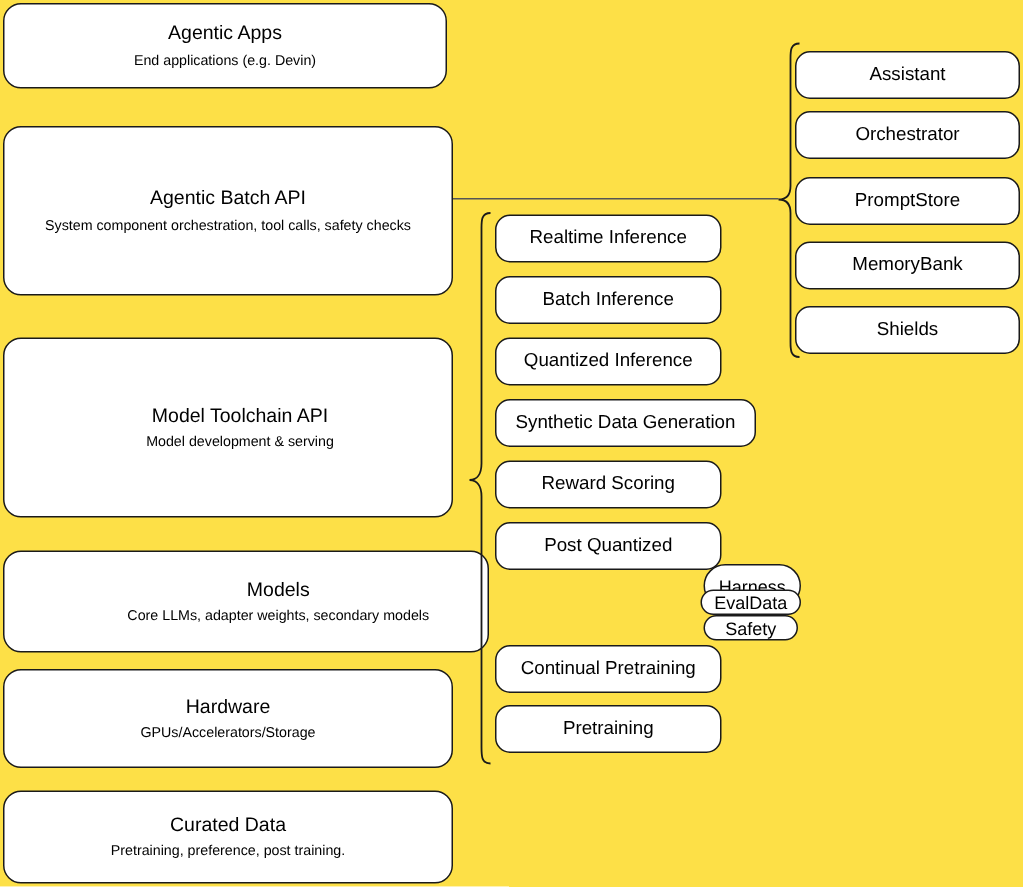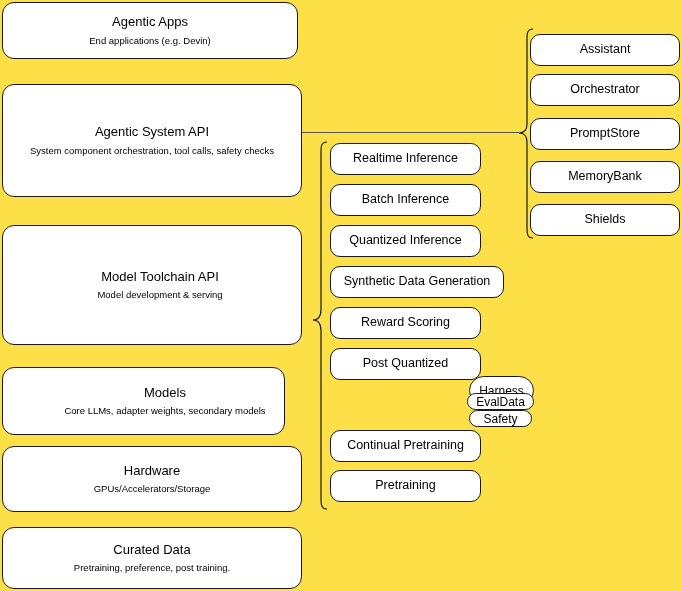--- a/index.html
+++ b/index.html
@@ -75,30 +75,30 @@
 <body>
 
 <div id="canvas">
 
   <div class="node" style="left:2px; top:2px; width:296px; height:57px;">
     <div class="title">Agentic Apps</div>
     <div class="subtitle">End applications (e.g. Devin)</div>
   </div>
 
   <div class="node" style="left:2px; top:84px; width:300px; height:113px;">
-    <div class="title">Agentic System API</div>
+    <div class="title">Agentic Batch API</div>
     <div class="subtitle">System component orchestration, tool calls, safety checks</div>
   </div>
 
   <div class="node" style="left:2px; top:225px; width:300px; height:120px;padding-left:16px;">
     <div class="title">Model Toolchain API</div>
     <div class="subtitle">Model development &amp; serving</div>
   </div>
 
-  <div class="node" style="left:2px; top:367px; width:283px; height:68px;padding-left:43px;">
+  <div class="node" style="left:2px; top:367px; width:324px; height:68px;padding-left:43px;">
     <div class="title">Models</div>
     <div class="subtitle">Core LLMs, adapter weights, secondary models</div>
   </div>
 
   <div class="node" style="left:2px; top:446px; width:300px; height:66px;">
     <div class="title">Hardware</div>
     <div class="subtitle">GPUs/Accelerators/Storage</div>
   </div>
 
   <div class="node" style="left:2px; top:527px; width:300px; height:62px;">

